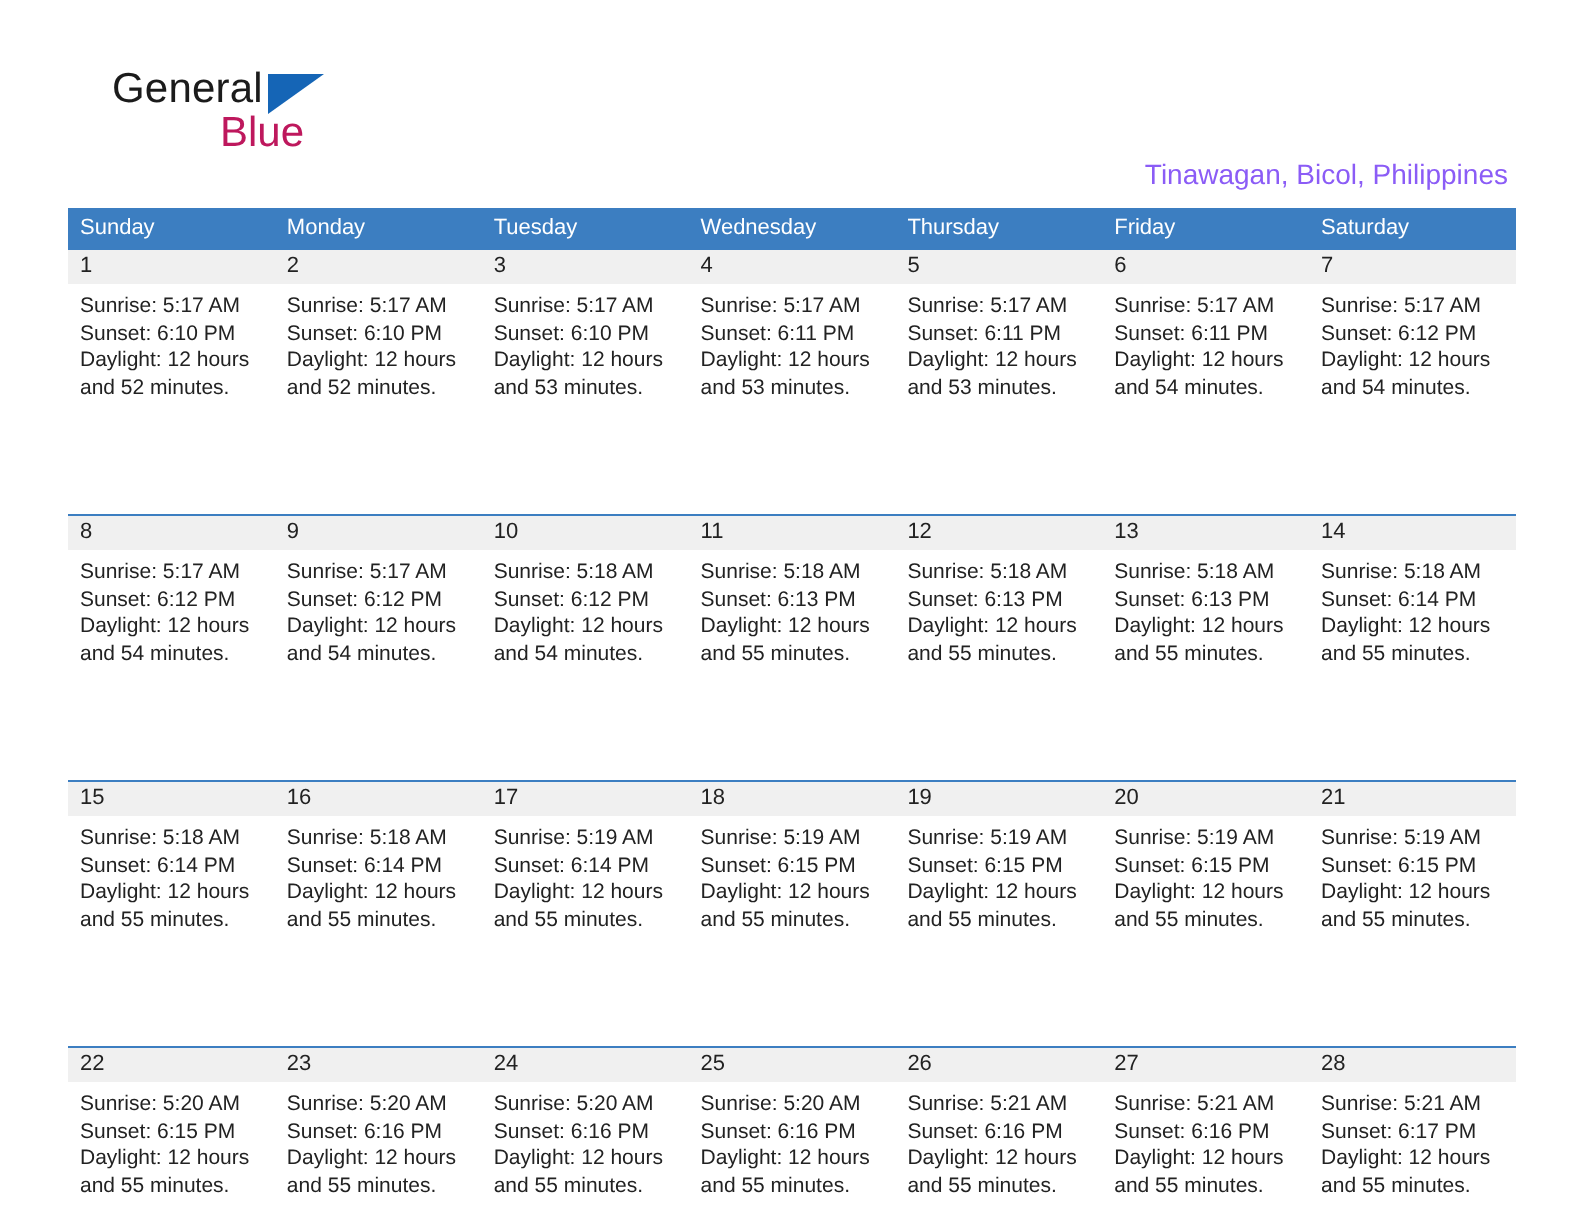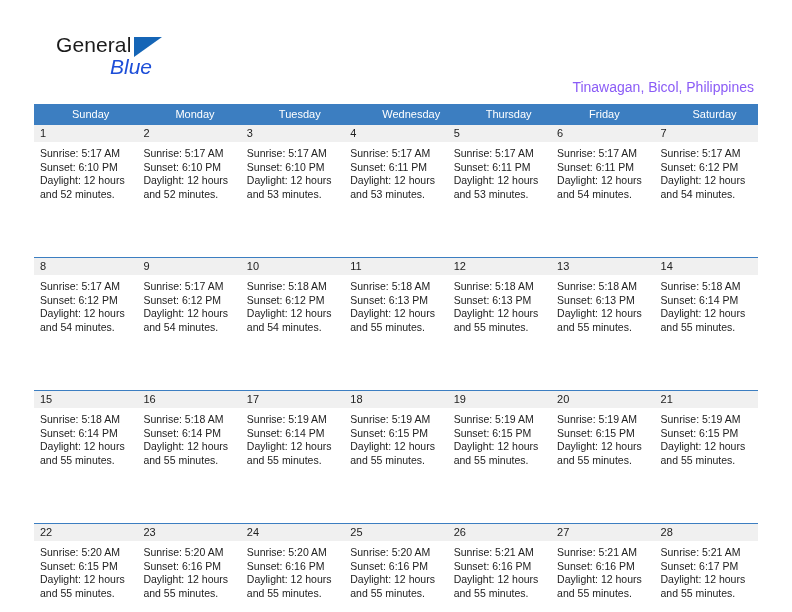--- a/index.html
+++ b/index.html
@@ -53,23 +53,22 @@
     width: 0;
     height: 0;
     border-left: 28px solid #1565b6;
     border-bottom: 20px solid transparent;
   }
   .logo-blue {
     position: absolute;
     left: 54px;
     top: 22px;
     font-size: 21px;
-    color: #1d4ed8;
+    color: #be185d;
     font-family: "Liberation Sans", sans-serif;
-    font-style: italic;
   }
 
   .title {
     position: absolute;
     right: 38px;
     top: 33px;
     font-size: 27px;
     color: #1f1f1f;
     font-weight: normal;
     letter-spacing: 0.2px;
@@ -98,21 +97,20 @@
   }
   .cal-head .hcell {
     flex: 1 1 0;
     color: #ffffff;
     font-size: 11px;
     line-height: 21px;
     padding-left: 6px;
     box-sizing: border-box;
     white-space: nowrap;
     overflow: hidden;
-    margin-left: 32px;
   }
   .week {
     border-top: 1px solid #3c7ec1;
   }
   .week:first-of-type {
     border-top: none;
   }
   .week-inner {
     display: flex;
   }

